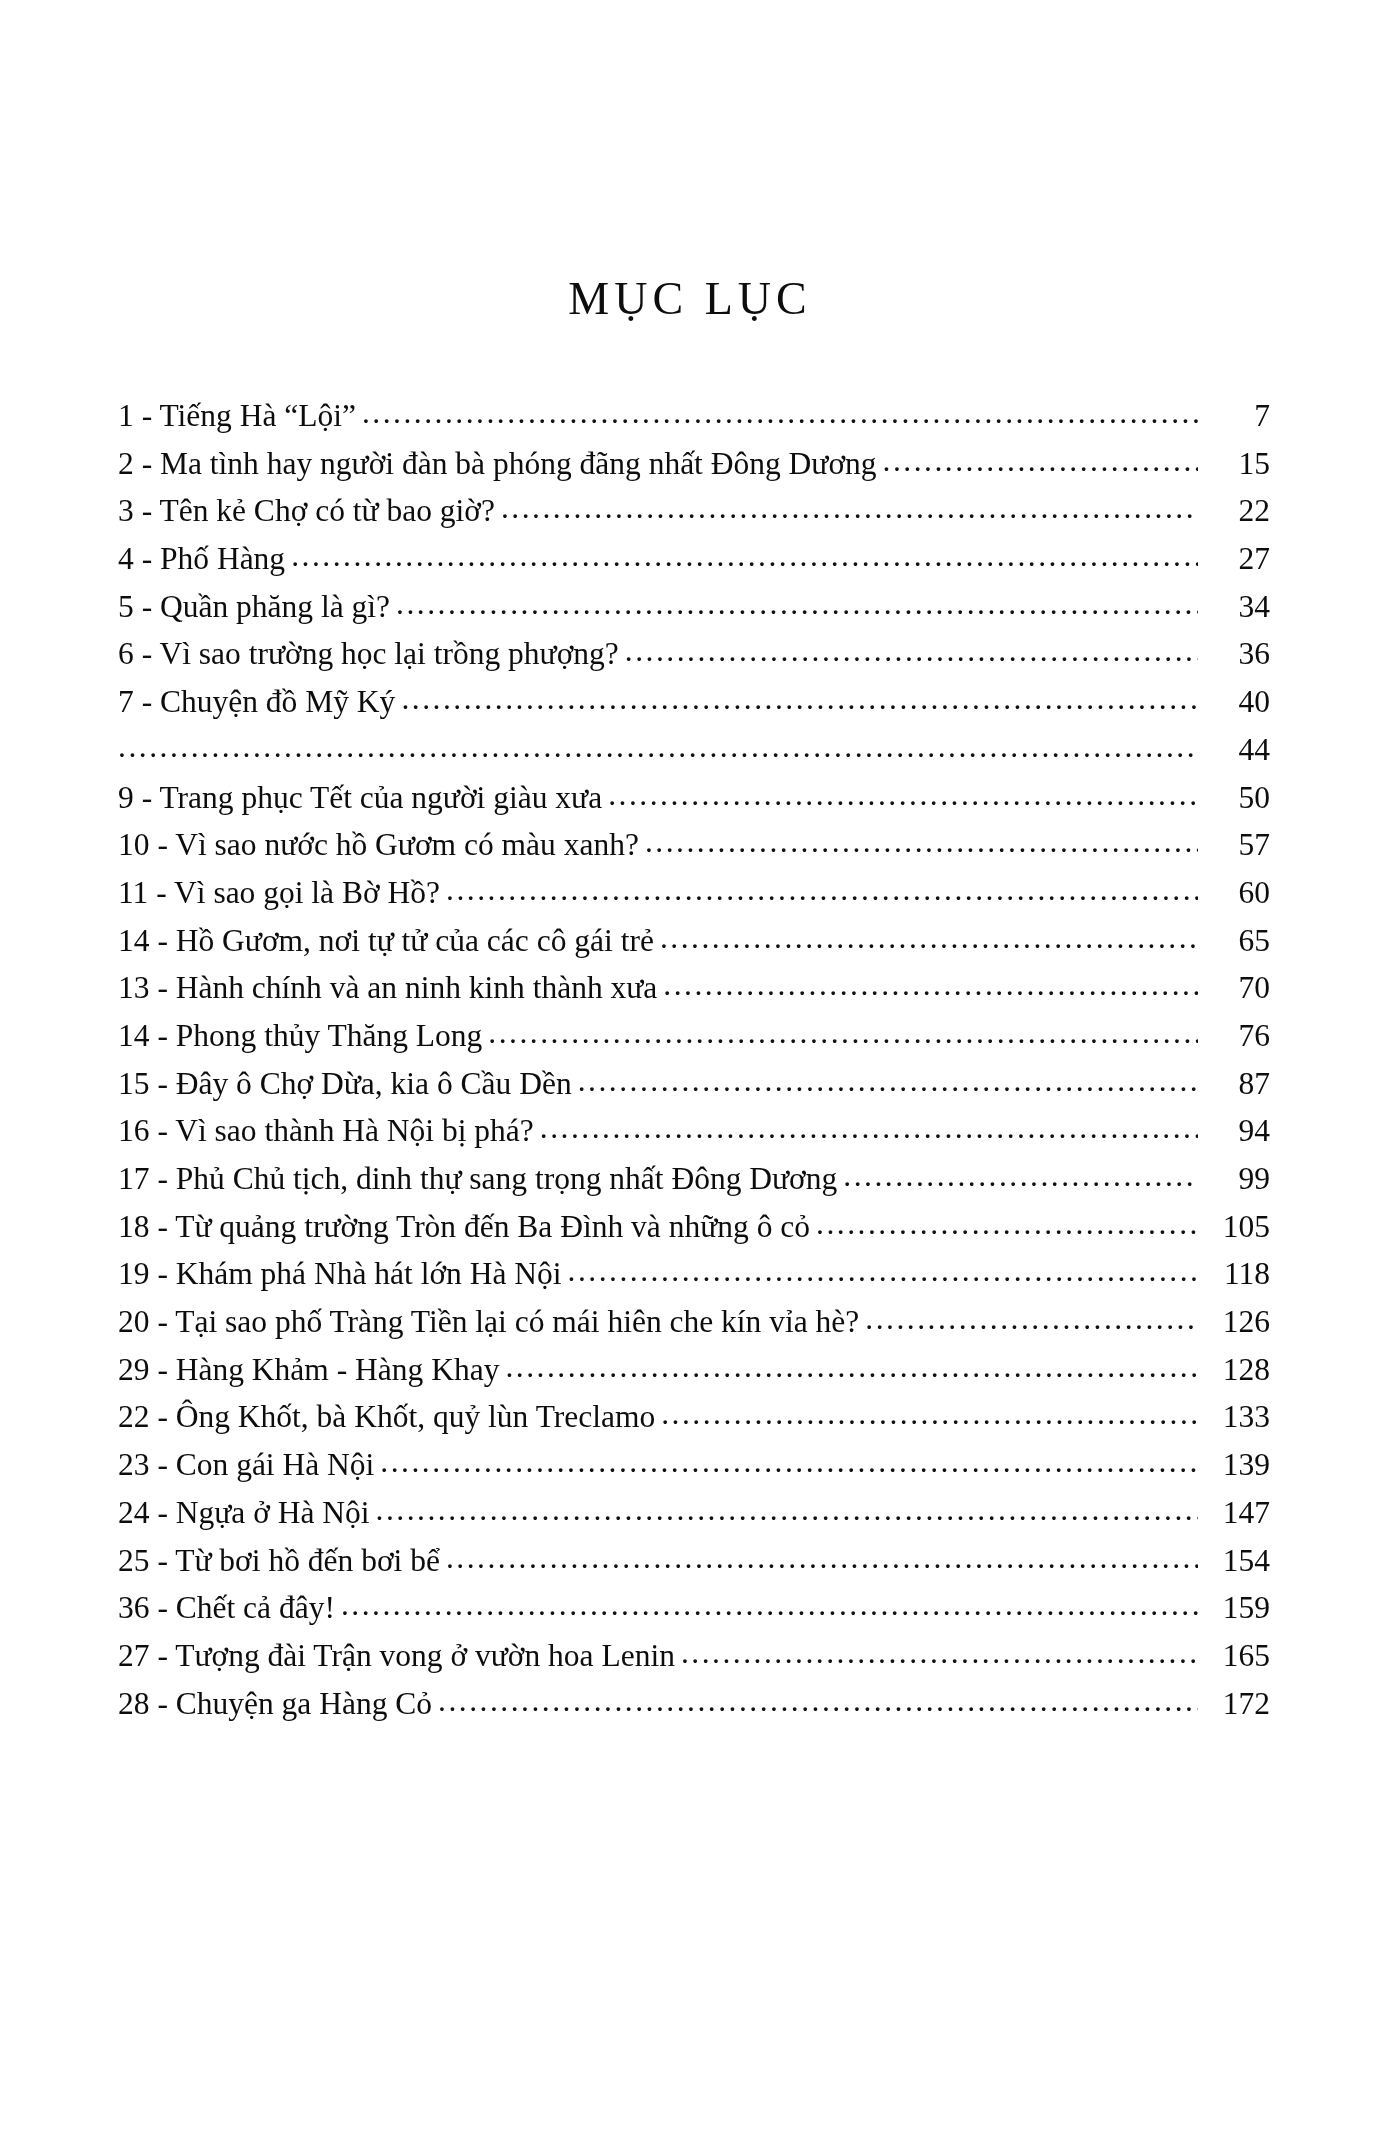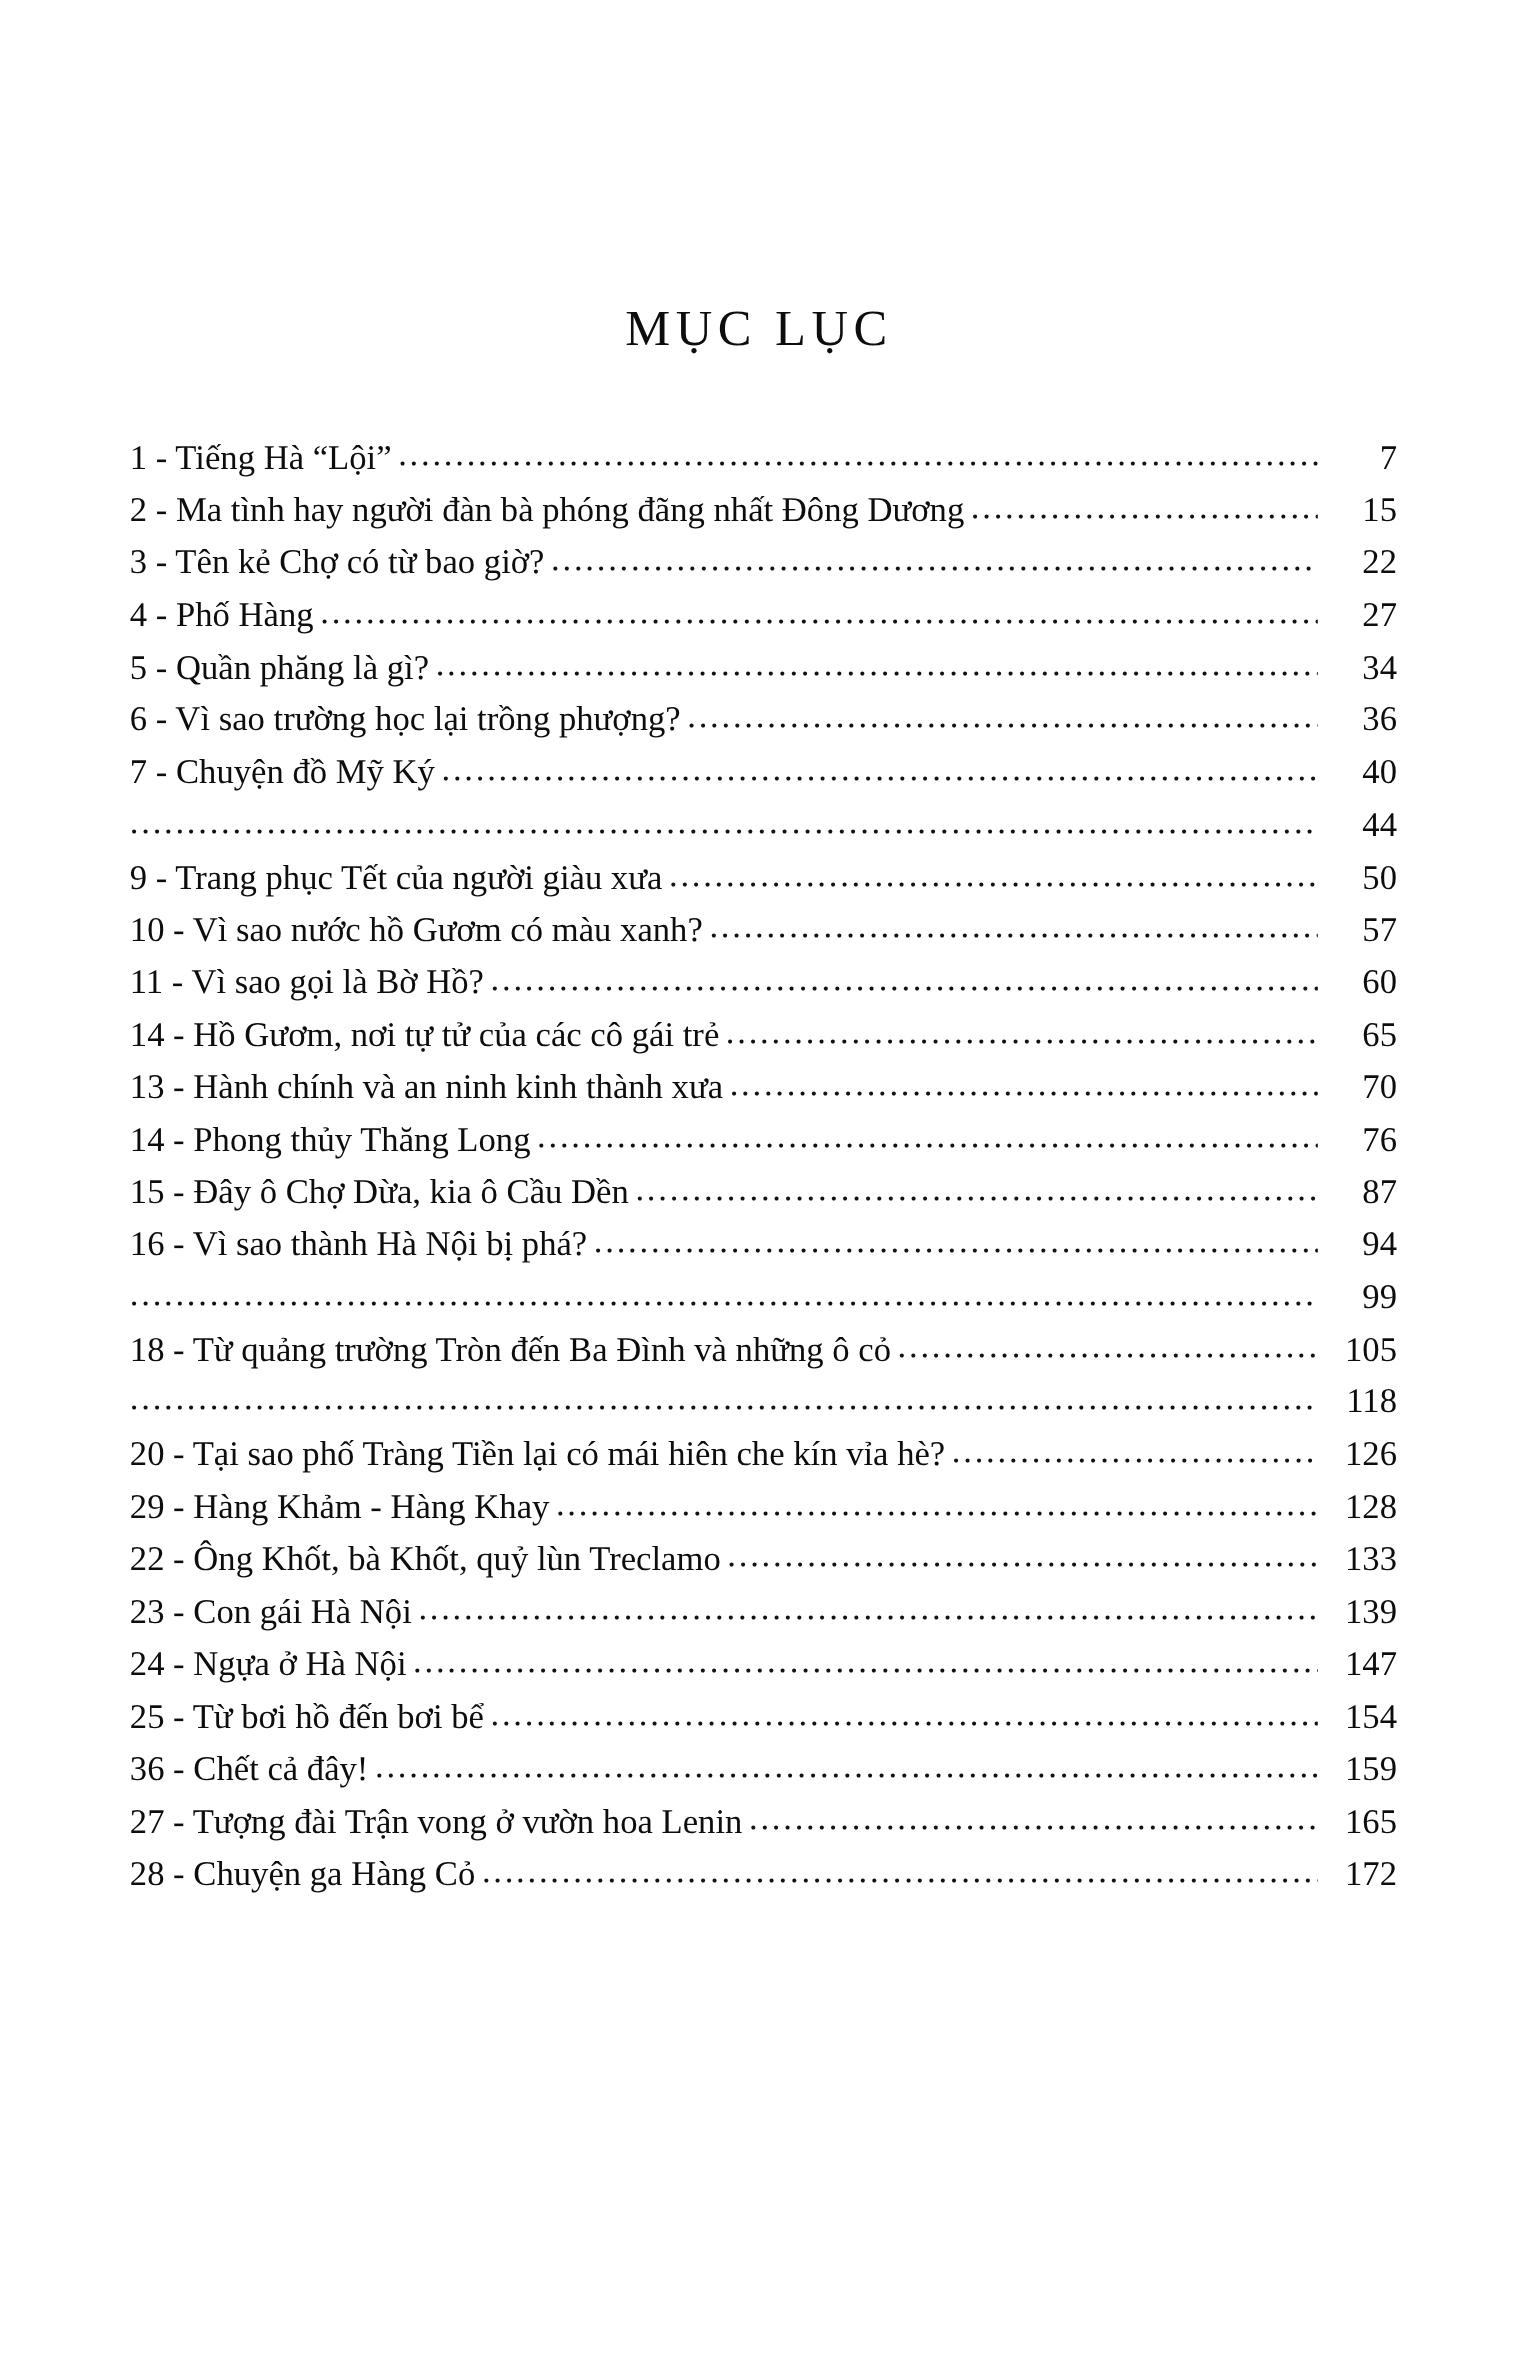--- a/index.html
+++ b/index.html
@@ -144,29 +144,31 @@
         <span class="toc-label">15 - Đây ô Chợ Dừa, kia ô Cầu Dền</span>
         <span class="toc-dots">...................................................................................................................................................................................</span>
         <span class="toc-page">87</span>
       </li>
       <li class="toc-entry">
         <span class="toc-label">16 - Vì sao thành Hà Nội bị phá?</span>
         <span class="toc-dots">...................................................................................................................................................................................</span>
         <span class="toc-page">94</span>
       </li>
       <li class="toc-entry">
+        <span class="toc-label">17 - Phủ Chủ tịch, dinh thự sang trọng nhất Đông Dương</span>
         <span class="toc-dots">...................................................................................................................................................................................</span>
         <span class="toc-page">99</span>
       </li>
       <li class="toc-entry">
         <span class="toc-label">18 - Từ quảng trường Tròn đến Ba Đình và những ô cỏ</span>
         <span class="toc-dots">...................................................................................................................................................................................</span>
         <span class="toc-page">105</span>
       </li>
       <li class="toc-entry">
+        <span class="toc-label">19 - Khám phá Nhà hát lớn Hà Nội</span>
         <span class="toc-dots">...................................................................................................................................................................................</span>
         <span class="toc-page">118</span>
       </li>
       <li class="toc-entry">
         <span class="toc-label">20 - Tại sao phố Tràng Tiền lại có mái hiên che kín vỉa hè?</span>
         <span class="toc-dots">...................................................................................................................................................................................</span>
         <span class="toc-page">126</span>
       </li>
       <li class="toc-entry">
         <span class="toc-label">29 - Hàng Khảm - Hàng Khay</span>

